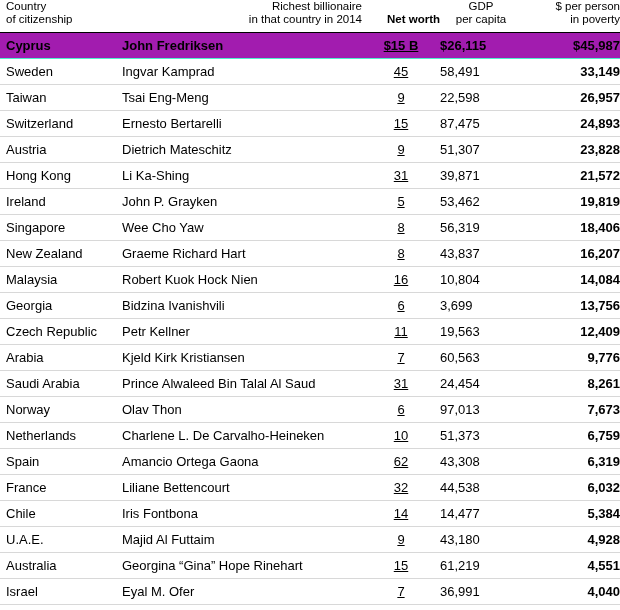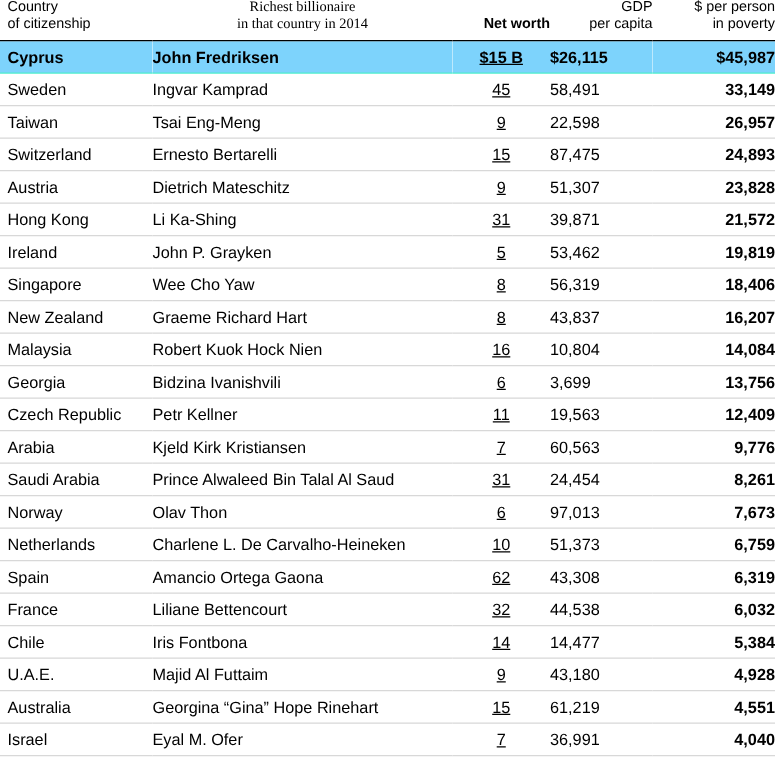--- a/index.html
+++ b/index.html
@@ -27,40 +27,40 @@
     font-size: 11.5px;
     font-weight: normal;
     color: #000;
     vertical-align: bottom;
     padding: 0 0 6px 0;
     line-height: 13px;
     border-bottom: 1px solid #000;
   }
   th .l2 { display: block; }
   th.col-country   { width: 116px; text-align: left;  padding-left: 6px; margin-left: 38px; }
-  th.col-billionaire { width: 240px; text-align: center; font-family: Liberation Serif, serif; }
+  th.col-billionaire { width: 240px; text-align: right; }
   th.col-networth  { width: 78px;  text-align: right; font-weight: bold; }
-  th.col-gdp       { width: 82px;  text-align: right; }
+  th.col-gdp       { width: 82px;  }
   th.col-poverty   { width: 98px;  text-align: right; padding-right: 8px; }
   tbody td {
     font-size: 13px;
     line-height: 15px;
     padding: 5px 0 5px 0;
     border-bottom: 1px solid #d8d8d8;
     vertical-align: middle;
     white-space: nowrap;
     overflow: hidden;
   }
   td.c-country     { text-align: left;  padding-left: 6px; }
   td.c-billionaire { text-align: left; }
   td.c-networth    { text-align: center; text-decoration: underline; }
   td.c-gdp         { text-align: left; }
   td.c-poverty     { text-align: right; padding-right: 8px; font-weight: bold; }
   tbody tr.highlight td {
-    background: #7dd3fc;
+    background: #a21caf;
     font-weight: bold;
     border-bottom: 1px solid #4deecd;
   }
   tbody tr.highlight td.c-billionaire,
   tbody tr.highlight td.c-country {
     font-weight: bold;
   }
   tbody tr:last-child td { border-bottom: none; }
 </style>
 </head>

